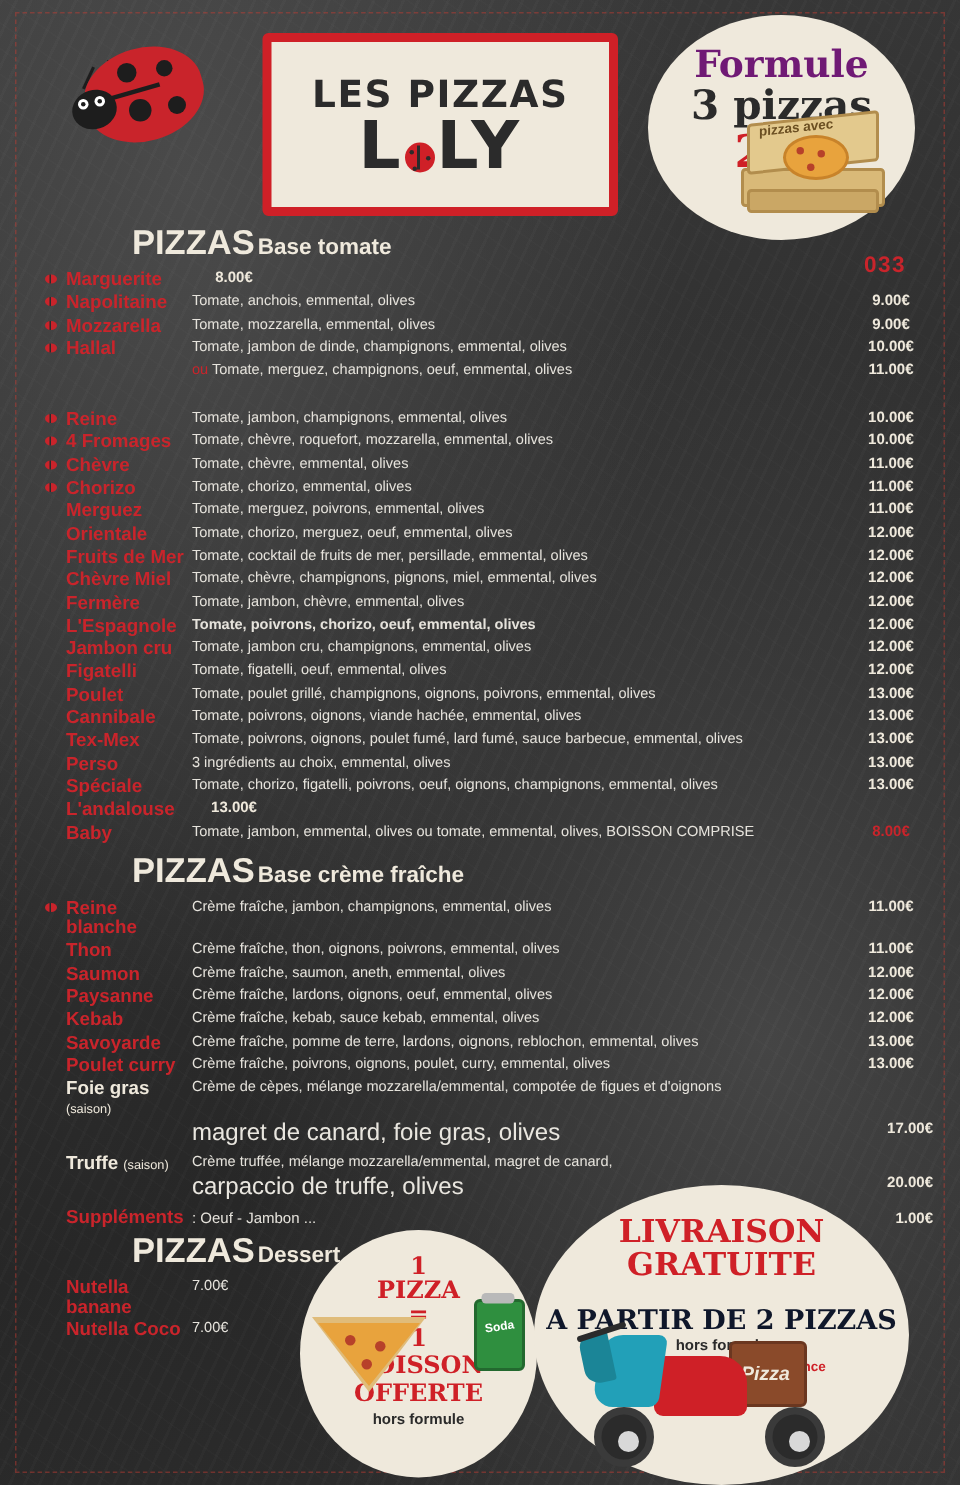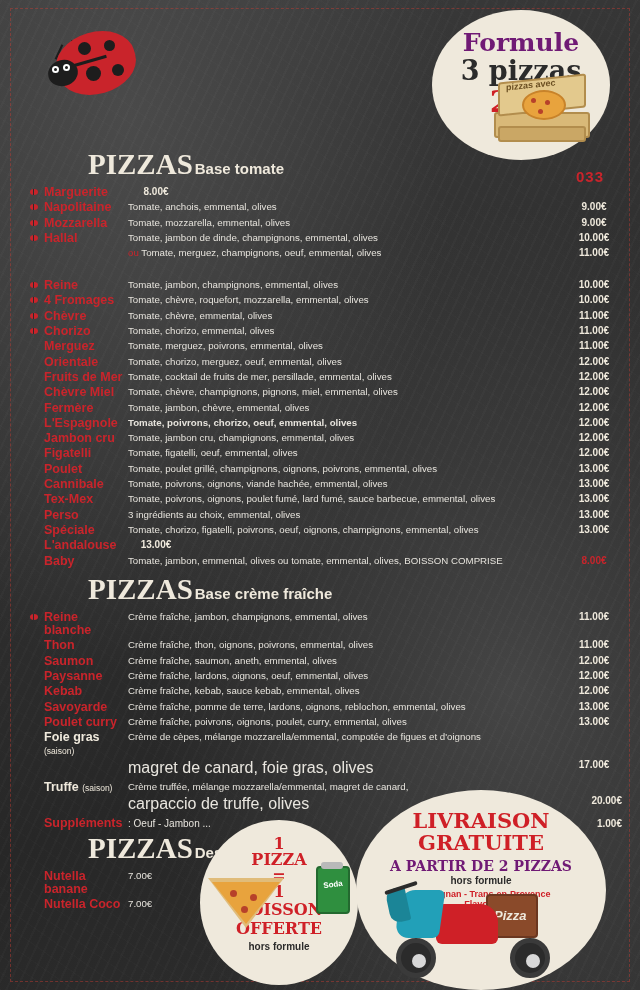--- a/index.html
+++ b/index.html
@@ -95,21 +95,21 @@
   .bug .a1{left:10px;top:18px;transform:rotate(25deg);}
   .bug .a2{left:24px;top:14px;transform:rotate(-5deg);}
   .bug .eye{position:absolute;width:7px;height:7px;border-radius:50%;background:#fff;}
   .bug .e1{left:4px;top:40px;}
   .bug .e2{left:15px;top:38px;}
   .bug .eye i{position:absolute;left:2px;top:2px;width:3px;height:3px;border-radius:50%;background:#1d1d1d;display:block;}
 
   
   .menu{position:absolute;left:22px;top:148px;width:600px;}
   .sec-head{display:flex;align-items:baseline;gap:2px;margin:0 0 4px 66px;}
-  .sec-head .big{font-size:29px;font-weight:bold;color:#efe9dc;font-family:Liberation Serif, serif;letter-spacing:0px;}
+  .sec-head .big{font-size:23px;font-weight:bold;color:#efe9dc;font-family:Liberation Sans, sans-serif;letter-spacing:0px;}
   .sec-head .sub{font-size:15px;color:#efe9dc;font-weight:bold;}
   .code{position:absolute;right:18px;top:20px;color:#c9242b;font-weight:bold;font-size:15px;letter-spacing:1px;}
 
   .row{display:flex;align-items:flex-start;line-height:1.05;padding:1.1px 0;}
   .row .nm{width:106px;min-width:106px;color:#c9242b;font-weight:bold;font-size:12.5px;padding-left:22px;box-sizing:border-box;position:relative;}
   .row .nm .lb{position:absolute;left:8px;top:3px;width:8px;height:6px;border-radius:50%;background:#c9242b;}
   .row .nm .lb:after{content:"";position:absolute;left:3px;top:0;width:1px;height:6px;background:#2b2b2b;}
   .row .ds{flex:1;font-size:9.7px;color:#e6e3dc;padding-top:1px;}
   .row .ds .ou{color:#c9242b;}
   .row .pr{width:56px;text-align:center;font-size:10px;font-weight:bold;color:#efe9dc;padding-top:1px;}
@@ -141,21 +141,21 @@
   .pizza-ico .p3{left:33px;top:28px;}
   .can{position:absolute;left:96px;top:52px;width:30px;height:44px;background:#2f8f3f;border-radius:4px;border:2px solid #23692f;}
   .can .lbl{position:absolute;left:0;top:12px;width:100%;text-align:center;font-size:8px;color:#fff;font-weight:bold;transform:rotate(-8deg);}
   .can .top{position:absolute;left:3px;top:-6px;width:22px;height:7px;border-radius:3px;background:#b9b9b9;}
 
   .circle-right{
     position:absolute;left:356px;top:790px;width:250px;height:200px;background:#efe9dc;border-radius:50%;
     display:flex;flex-direction:column;align-items:center;padding-top:20px;box-sizing:border-box;
   }
   .circle-right .r1{color:#cf2027;font-weight:bold;font-size:21px;font-family:"DejaVu Serif",serif;line-height:1.05;text-align:center;}
-  .circle-right .r2{color:#701a75;font-weight:bold;font-size:14px;margin-top:4px;font-family:"DejaVu Serif",serif;}
+  .circle-right .r2{color:#0f172a;font-weight:bold;font-size:18px;margin-top:16px;font-family:"DejaVu Serif",serif;}
   .circle-right .r3{color:#2b2b2b;font-size:10px;margin-top:1px;font-weight:bold;}
   .circle-right .r4{color:#cf2027;font-size:9px;margin-top:3px;font-weight:bold;}
   .circle-right .r5{color:#cf2027;font-size:9px;font-weight:bold;}
   .scooter{position:absolute;left:22px;top:96px;width:205px;height:92px;}
   .sc-body{position:absolute;left:58px;top:18px;width:62px;height:40px;background:#cf2027;border-radius:8px 18px 6px 6px;}
   .sc-box{position:absolute;left:108px;top:8px;width:48px;height:40px;background:#8a4a2a;border:2px solid #6b3720;border-radius:4px;}
   .sc-box .t{position:absolute;left:6px;top:12px;font-size:13px;color:#efe9dc;font-weight:bold;font-style:italic;}
   .sc-front{position:absolute;left:20px;top:4px;width:44px;height:48px;background:#22a0b8;border-radius:14px 6px 6px 14px;transform:skewX(-8deg);}
   .sc-shield{position:absolute;left:10px;top:2px;width:20px;height:34px;background:#1b8597;border-radius:10px 2px 2px 10px;transform:rotate(-12deg);}
   .wheel{position:absolute;bottom:0;width:40px;height:40px;border-radius:50%;background:#2b2b2b;border:5px solid #3a3a3a;box-sizing:border-box;}
@@ -181,20 +181,26 @@
       <div class="s s4"></div>
     <div class="head"></div>
     <div class="eye e1">
         <i></i>
       </div>
       <div class="eye e2">
         <i></i>
       </div>
   </div>
 
+  <div class="logo-box">
+    <div class="logo-line1">LES PIZZAS</div>
+    <div class="logo-line2">
+      <span>L</span><span class="logo-dot"></span><span>LY</span>
+    </div>
+  </div>
 
   <div class="formule">
     <div class="f1">Formule</div>
     <div class="f2">3 pizzas</div>
     <div class="f3">22€</div>
   </div>
   <div class="pizzabox">
     <div class="base"></div>
     <div class="base2"></div>
     <div class="lid"></div>
@@ -377,21 +383,21 @@
           </div>
 
         <div class="row">
           <div class="nm nolb"><span>Foie gras</span> <small>(saison)</small></div>
           <div class="ds">Crème de cèpes, mélange mozzarella/emmental, compotée de figues et d'oignons</div>
           <div class="pr"></div>
         </div>
         <div style="display:flex;">
           <div style="width:106px;min-width:106px;"></div>
           <div class="ds2" style="flex:1;">magret de canard, foie gras, olives</div>
-          <div class="pr" style="width:56px;text-align:center;font-size:10px;font-weight:bold;color:#efe9dc;">17.00€</div>
+          <div class="pr" style="width:56px;text-align:right;font-size:10px;font-weight:bold;color:#efe9dc;">17.00€</div>
         </div>
 
         <div class="row" style="margin-top:3px;">
           <div class="nm nolb"><span>Truffe</span> <small>(saison)</small></div>
           <div class="ds">Crème truffée, mélange mozzarella/emmental, magret de canard,</div>
           <div class="pr"></div>
         </div>
         <div style="display:flex;">
           <div style="width:106px;min-width:106px;"></div>
           <div class="ds2" style="flex:1;">carpaccio de truffe, olives</div>

